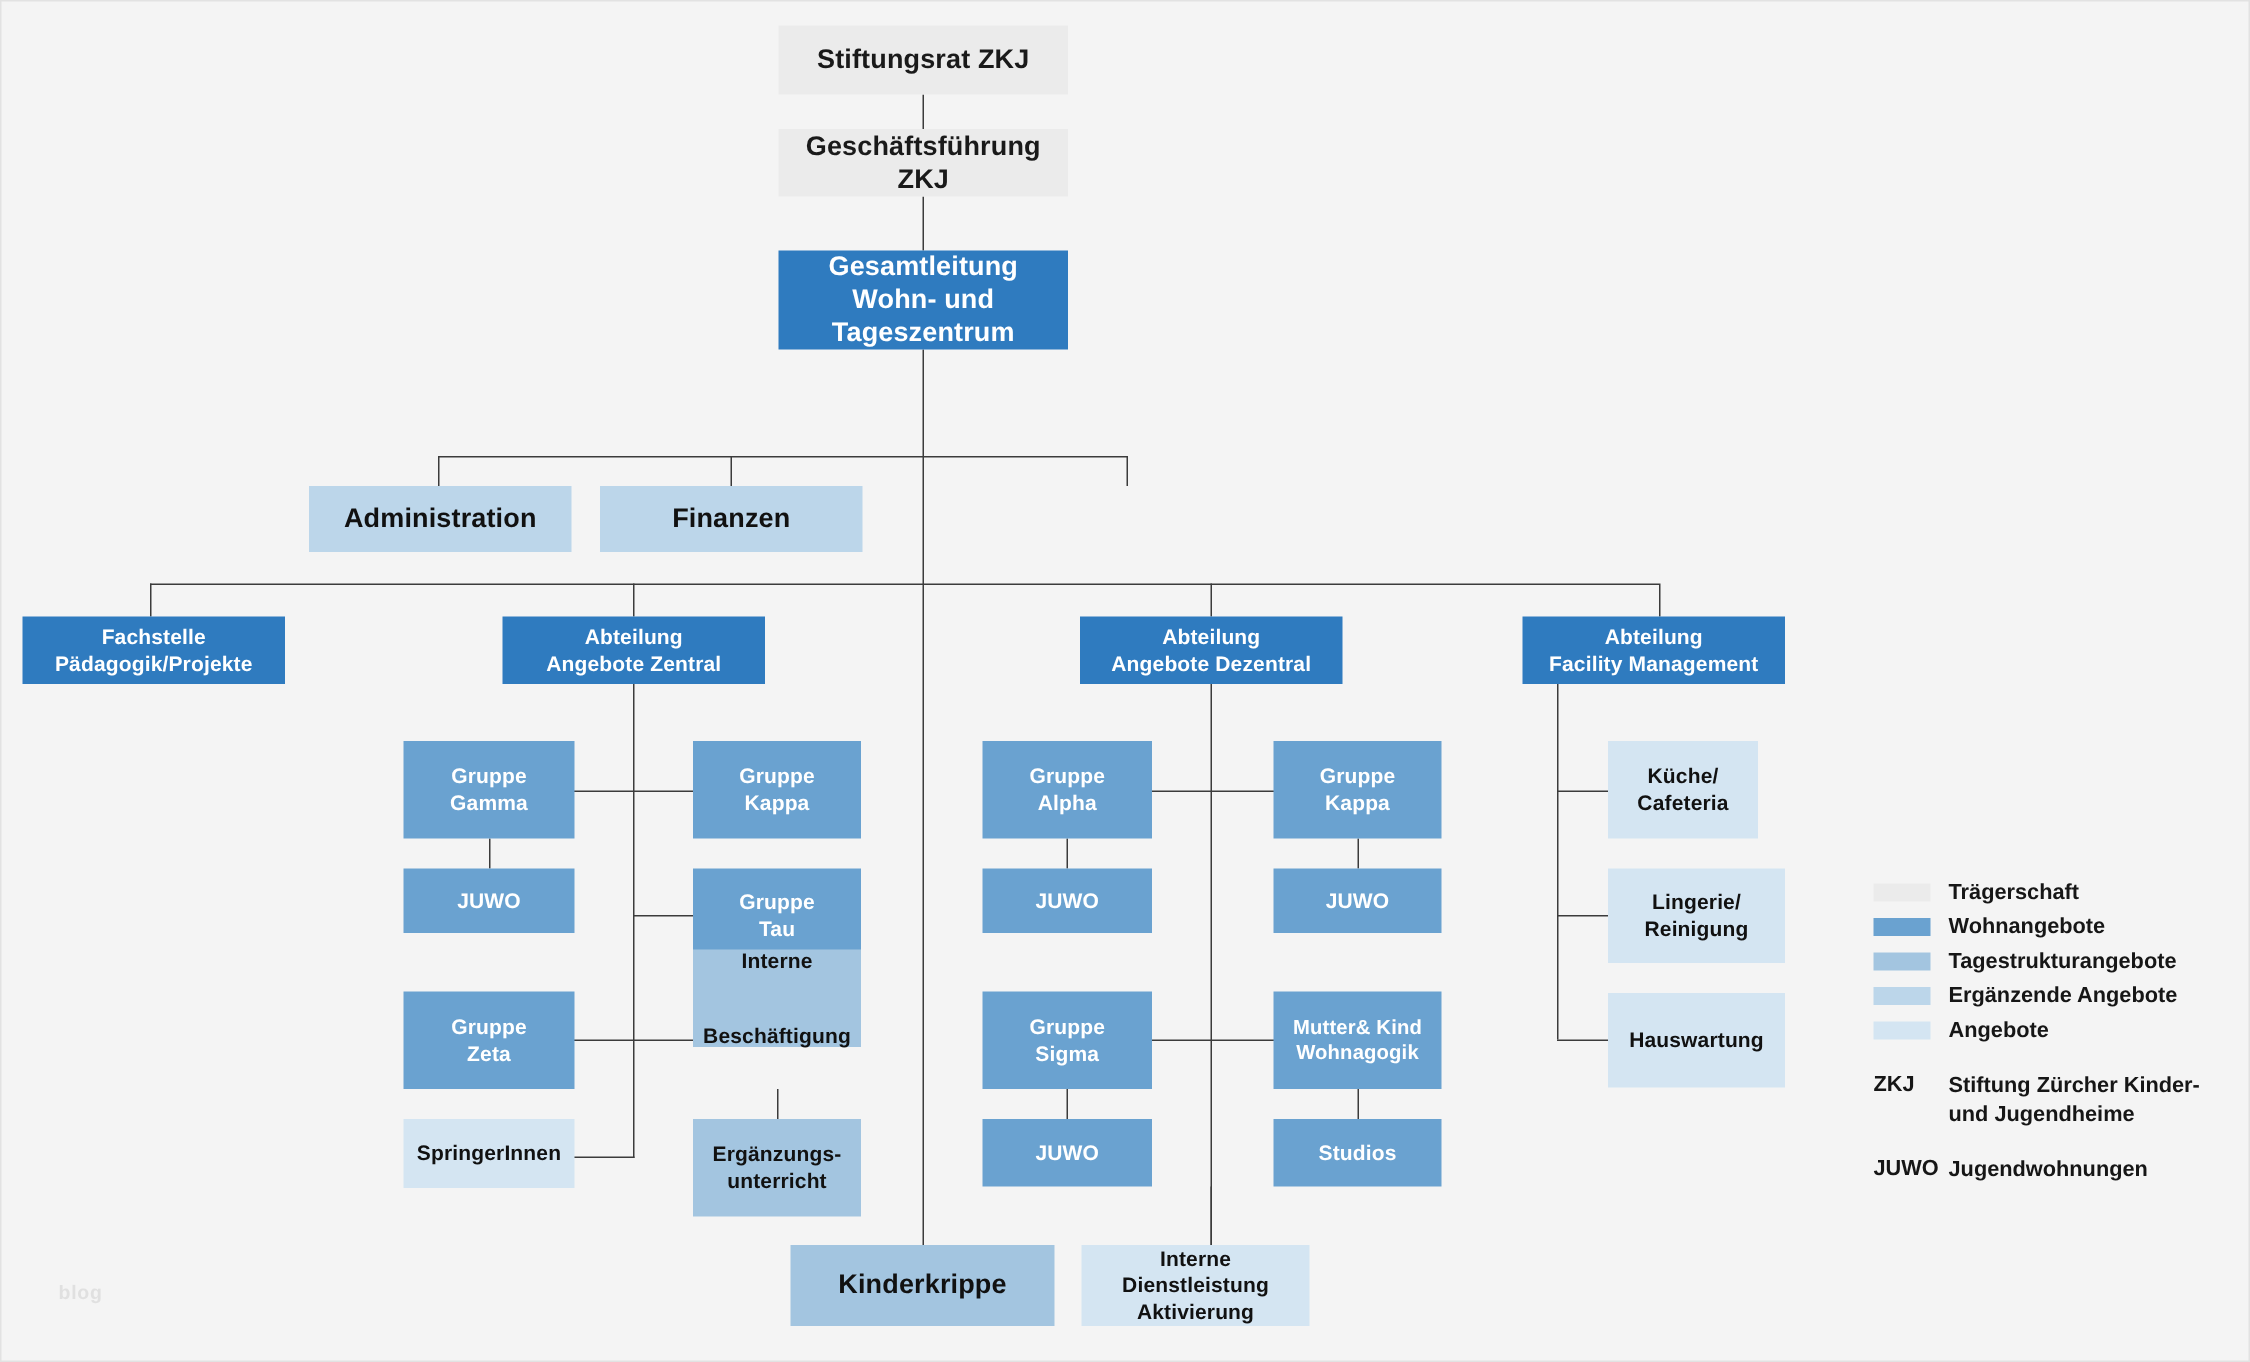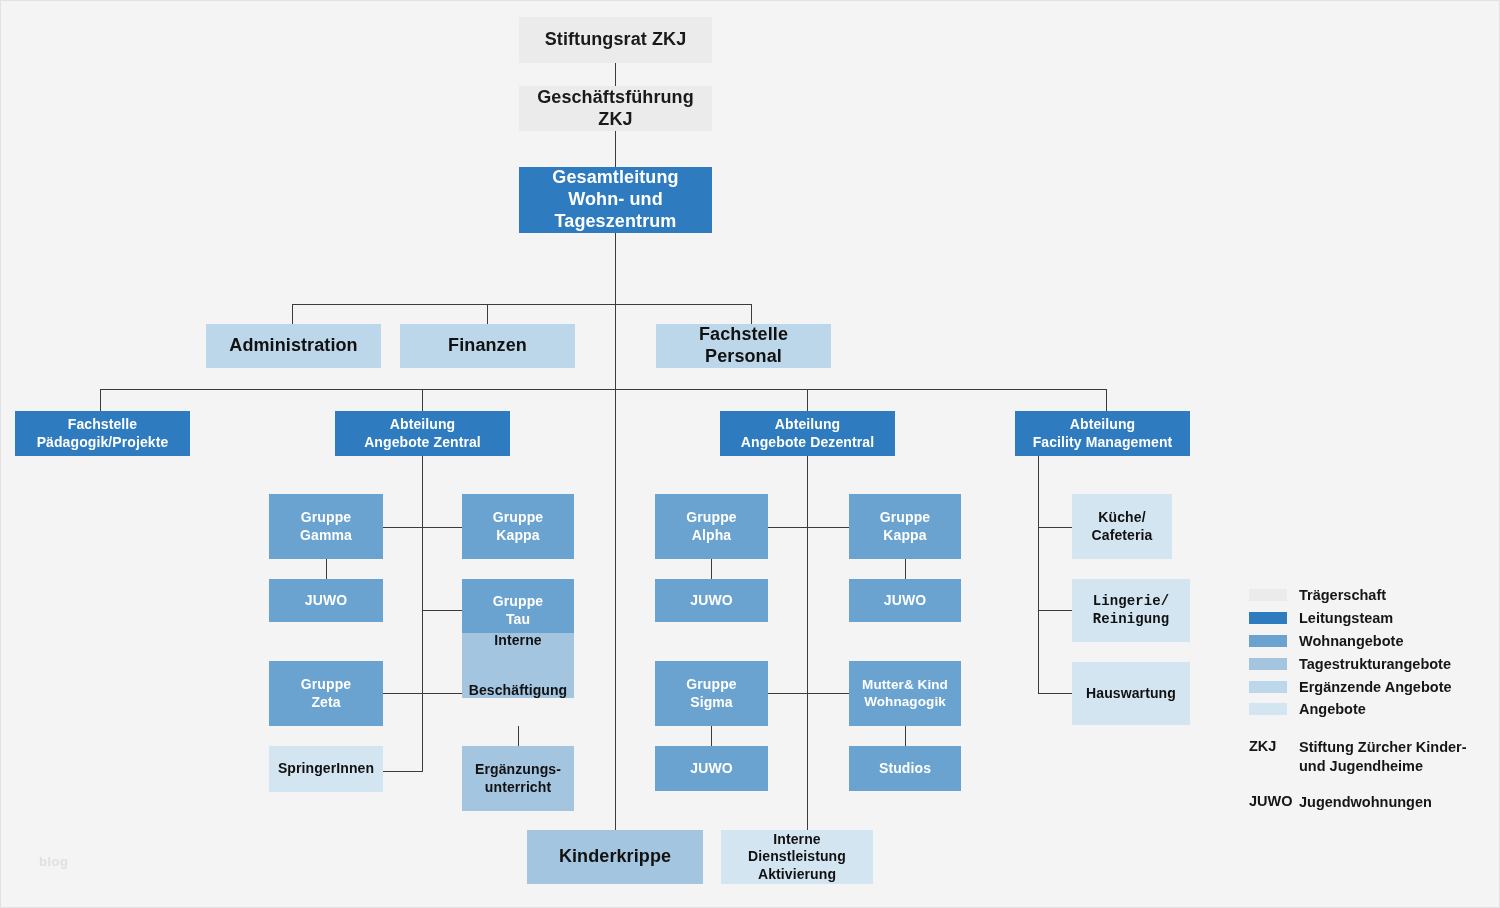--- a/index.html
+++ b/index.html
@@ -165,23 +165,20 @@
     <span>Wohn- und</span>
     <span>Tageszentrum</span>
   </div>
 
   <div class="box c-ergaenz fs15" style="left:205px; top:323px; width:175px; height:44px;">
     <span>Administration</span>
   </div>
   <div class="box c-ergaenz fs15" style="left:399px; top:323px; width:175px; height:44px;">
     <span>Finanzen</span>
   </div>
-  <div class="box c-ergaenz fs15" style="left:655px; top:323px; width:175px; height:44px;">
-    <span>Fachstelle Personal</span>
-  </div>
 
   <div class="box c-leitung fs14" style="left:14px; top:410px; width:175px; height:45px; flex-direction:column;">
     <span>Fachstelle</span>
     <span>Pädagogik/Projekte</span>
   </div>
   <div class="box c-leitung fs14" style="left:334px; top:410px; width:175px; height:45px; flex-direction:column;">
     <span>Abteilung</span>
     <span>Angebote Zentral</span>
   </div>
   <div class="box c-leitung fs14" style="left:719px; top:410px; width:175px; height:45px; flex-direction:column;">
@@ -252,44 +249,40 @@
     <span>Wohnagogik</span>
   </div>
   <div class="box c-wohn fs14" style="left:848px; top:745px; width:112px; height:45px;">
     <span>Studios</span>
   </div>
 
   <div class="box c-support fs14" style="left:1071px; top:493px; width:100px; height:65px; flex-direction:column;">
     <span>Küche/</span>
     <span>Cafeteria</span>
   </div>
-  <div class="box c-support fs14" style="left:1071px; top:578px; width:118px; height:63px; flex-direction:column;font-family:Liberation Mono, monospace;">
+  <div class="box c-support fs14" style="left:1071px; top:578px; width:118px; height:63px; flex-direction:column;">
     <span>Lingerie/</span>
     <span>Reinigung</span>
   </div>
   <div class="box c-support fs14" style="left:1071px; top:661px; width:118px; height:63px;">
     <span>Hauswartung</span>
   </div>
 
   <div class="box c-tages fs15" style="left:526px; top:829px; width:176px; height:54px;">
     <span>Kinderkrippe</span>
   </div>
   <div class="box c-support fs14" style="left:720px; top:829px; width:152px; height:54px; flex-direction:column;">
     <span>Interne Dienstleistung</span>
     <span>Aktivierung</span>
   </div>
 
   <div id="legend">
     <div class="leg-row">
       <div class="leg-swatch" style="background:#ebebeb;"></div>
       <div class="leg-label">Trägerschaft</div>
-    </div>
-    <div class="leg-row">
-      <div class="leg-swatch" style="background:#2f7bbf;"></div>
-      <div class="leg-label">Leitungsteam</div>
     </div>
     <div class="leg-row">
       <div class="leg-swatch" style="background:#6aa2d0;"></div>
       <div class="leg-label">Wohnangebote</div>
     </div>
     <div class="leg-row">
       <div class="leg-swatch" style="background:#a3c5e0;"></div>
       <div class="leg-label">Tagestrukturangebote</div>
     </div>
     <div class="leg-row">

